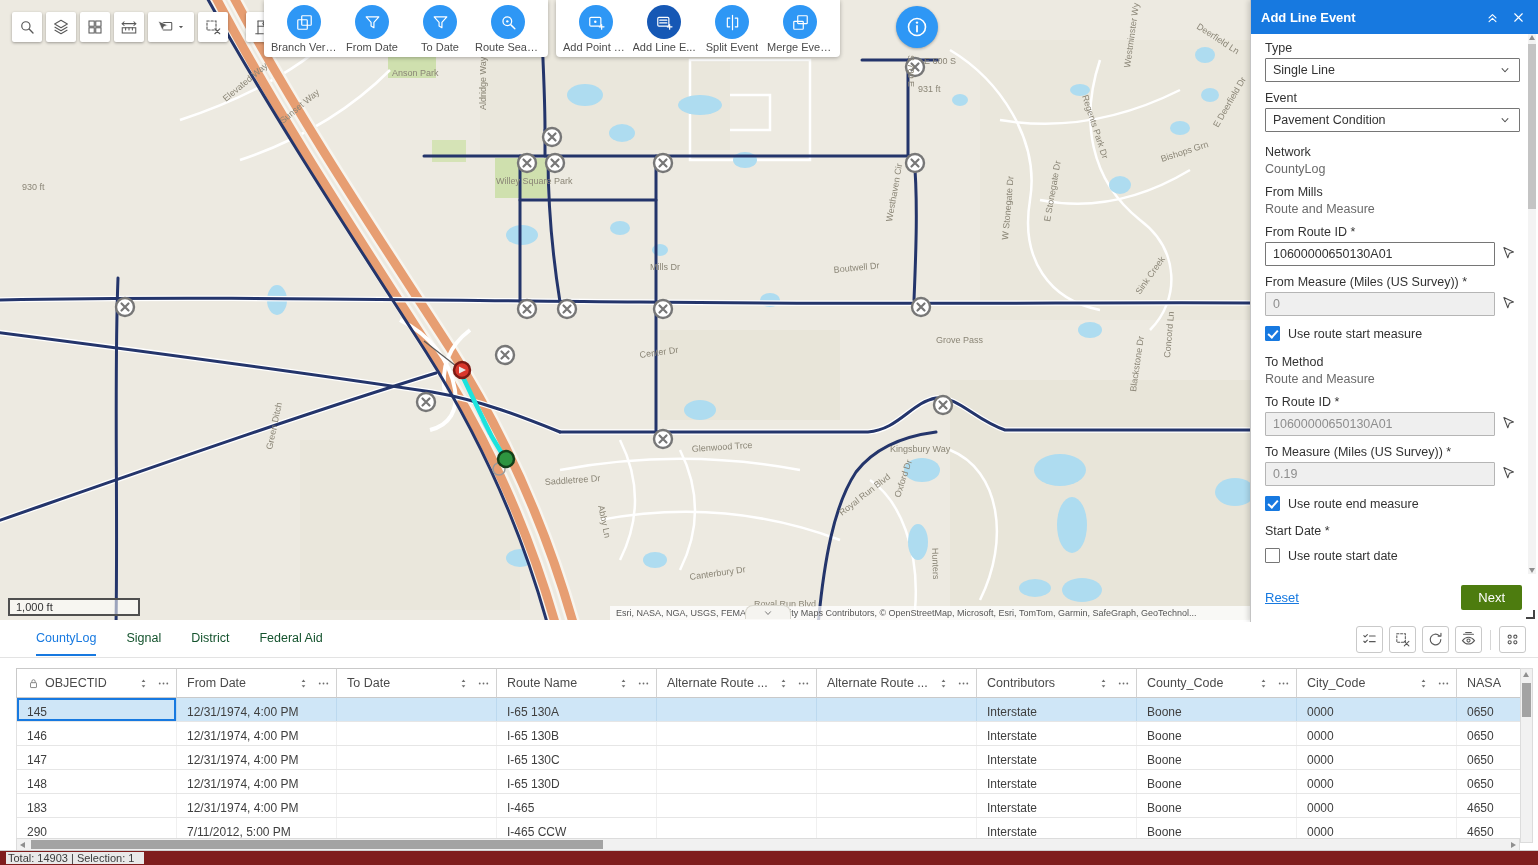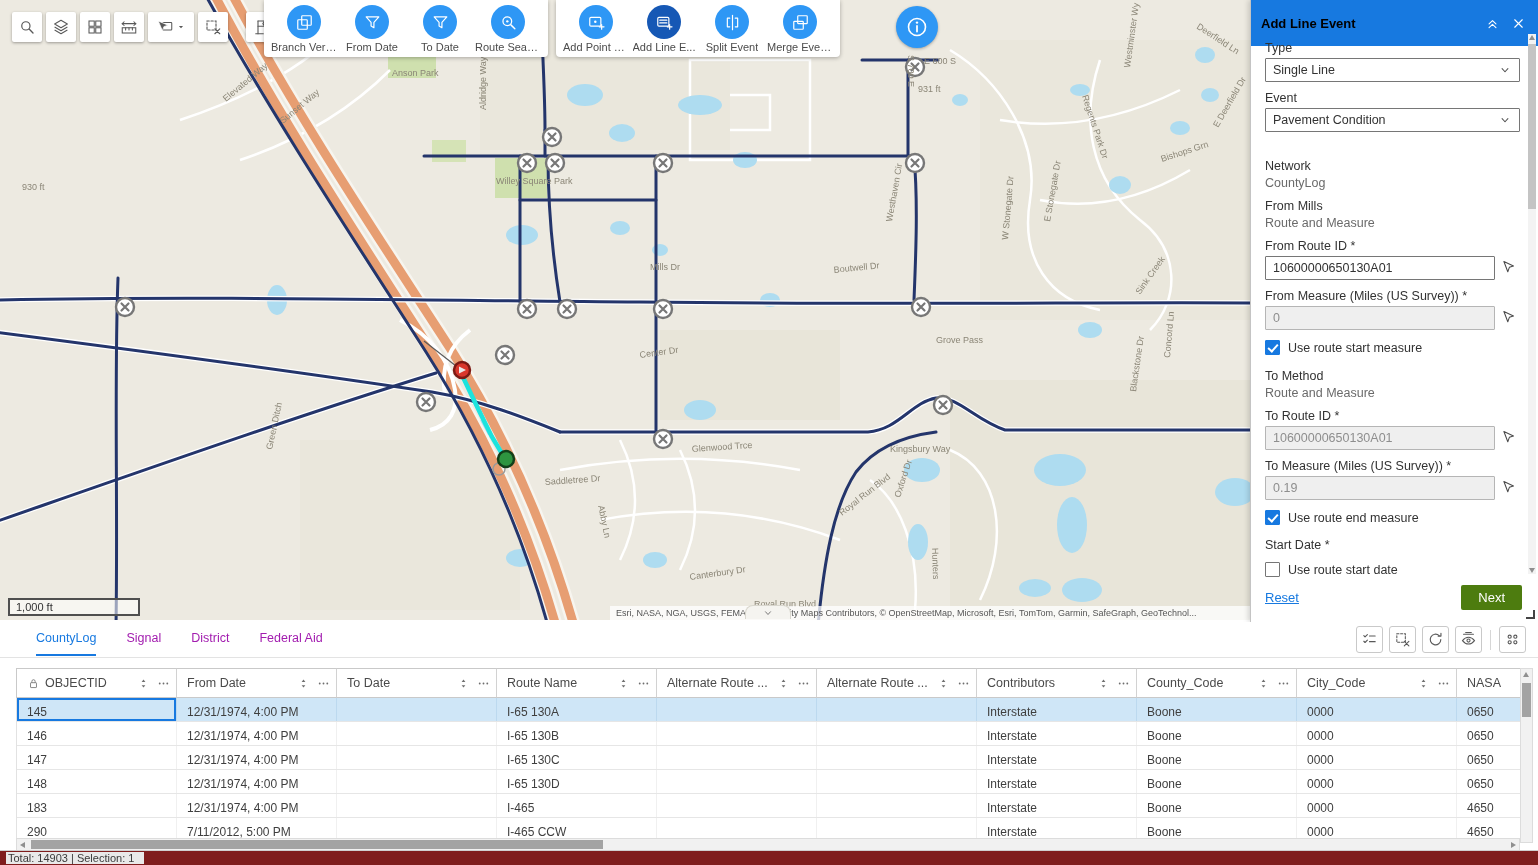--- a/index.html
+++ b/index.html
@@ -28,21 +28,21 @@
   .toolitem { width:64px; display:flex; flex-direction:column; align-items:center; }
   .circ { width:34px; height:34px; border-radius:50%; background:#2e97f5; color:#fff; display:flex; align-items:center; justify-content:center; }
   .circ.active { background:#1658b5; }
   .circ svg { width:19px; height:19px; }
   .tlabel { font-size:11px; color:#4c4c4c; margin-top:2px; white-space:nowrap; overflow:hidden; text-overflow:ellipsis; max-width:66px; }
   #infoBtn { position:absolute; left:896px; top:6px; width:42px; height:42px; border-radius:50%; background:#2e97f5; color:#fff; display:flex; align-items:center; justify-content:center; box-shadow:0 1px 3px rgba(0,0,0,.3); }
   #infoBtn svg { width:24px; height:24px; }
 
   
   #panel { position:absolute; left:1250px; top:0; width:288px; height:622px; background:#fff; border-left:1px solid #c4c4c4; box-shadow:-2px 0 5px rgba(0,0,0,.15); }
-  #panelHeader { height:46px; background:#1779e0; color:#000000; display:flex; align-items:center; padding:0 10px; }
+  #panelHeader { height:34px; background:#1779e0; color:#ffffff; display:flex; align-items:center; padding:0 10px; }
   #panelTitle { font-size:13px; font-weight:bold; flex:1; }
   .hbtn { width:20px; height:20px; color:#fff; display:flex; align-items:center; justify-content:center; margin-left:6px; }
   .hbtn svg { width:15px; height:15px; }
   #panelBody { position:absolute; top:30px; left:0; right:10px; bottom:44px; padding:2px 8px 0 14px; overflow:hidden; }
   .flabel { font-size:12.5px; color:#323232; margin:9px 0 3px; }
   .roval { font-size:12.5px; color:#6a6a6a; }
   .selbox { height:24px; border:1px solid #767676; border-radius:1px; display:flex; align-items:center; padding:0 7px; font-size:12.5px; color:#323232; }
   .selbox span { flex:1; }
   .selbox svg { width:14px; height:14px; color:#555; }
   .inprow { display:flex; align-items:center; }
@@ -64,21 +64,21 @@
   #pThumb { position:absolute; left:0; top:10px; width:8px; height:165px; background:#c4c4c4; }
   .scrArrow { position:absolute; left:1px; width:0; height:0; border-left:3px solid transparent; border-right:3px solid transparent; }
   #pUp { top:1px; border-bottom:5px solid #8f8f8f; }
   #pDn { bottom:1px; border-top:5px solid #8f8f8f; }
   #resizeL { position:absolute; right:3px; bottom:3px; width:9px; height:9px; border-right:2px solid #444; border-bottom:2px solid #444; }
 
   
   #bottom { position:absolute; left:0; top:622px; width:1538px; height:243px; background:#fff; }
   #tabbar { position:absolute; left:0; top:0; right:0; height:36px; border-bottom:1px solid #e3e3e3; }
   #tabs { position:absolute; left:36px; top:9px; display:flex; gap:30px; }
-  .tab { font-size:12.5px; color:#a21caf; padding-bottom:9px; }
+  .tab { font-size:12.5px; color:#14532d; padding-bottom:9px; }
   .tab.active { color:#1779e0; border-bottom:2px solid #1779e0; }
   #tableTools { position:absolute; right:12px; top:4px; display:flex; gap:6px; align-items:center; }
   .tbtn { width:27px; height:27px; border:1px solid #c9c9c9; border-radius:3px; background:#fff; color:#595959; display:flex; align-items:center; justify-content:center; }
   .tbtn svg { width:17px; height:17px; }
   .sep { width:1px; height:20px; background:#d6d6d6; margin:0 2px; }
 
   #tableWrap { position:absolute; left:16px; top:46px; width:1504px; }
   #thead { display:flex; border-left:1px solid #c9c9c9; }
   .th { height:30px; display:flex; align-items:center; padding:0 5px 0 10px; border-right:1px solid #d2d2d2; border-top:1px solid #c9c9c9; border-bottom:1px solid #c9c9c9; font-size:12.5px; color:#4a4a4a; background:#fff; flex:0 0 auto; }
   .th .lbl { flex:1; white-space:nowrap; overflow:hidden; text-overflow:ellipsis; }
@@ -555,21 +555,21 @@
             <use href="#i-chevron-down"></use>
           </svg>
       </div>
       <div class="flabel">Event</div>
       <div class="selbox">
         <span>Pavement Condition</span>
         <svg viewBox="0 0 24 24">
             <use href="#i-chevron-down"></use>
           </svg>
       </div>
-      <div class="flabel" style="margin-top:27px;">Network</div>
+      <div class="flabel" style="margin-top:13px;">Network</div>
       <div class="roval">CountyLog</div>
       <div class="flabel">From Mills</div>
       <div class="roval">Route and Measure</div>
       <div class="flabel">From Route ID *</div>
       <div class="inprow">
         <input class="txt" value="10600000650130A01" style="">
         <span class="pick"><svg viewBox="0 0 24 24">
               <use href="#i-pick-route"></use>
             </svg></span>
       </div>

